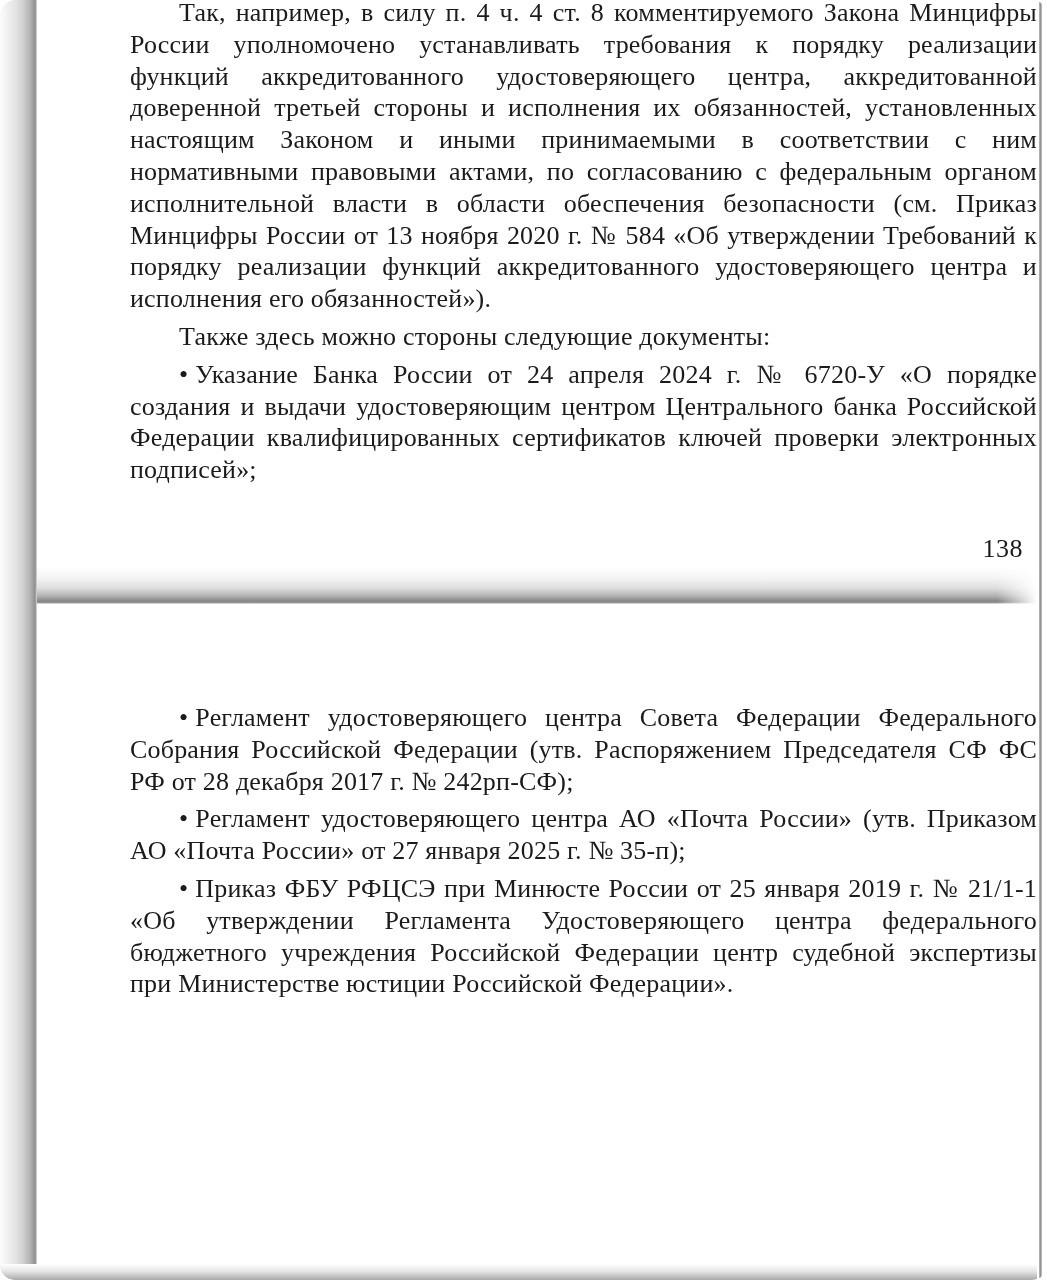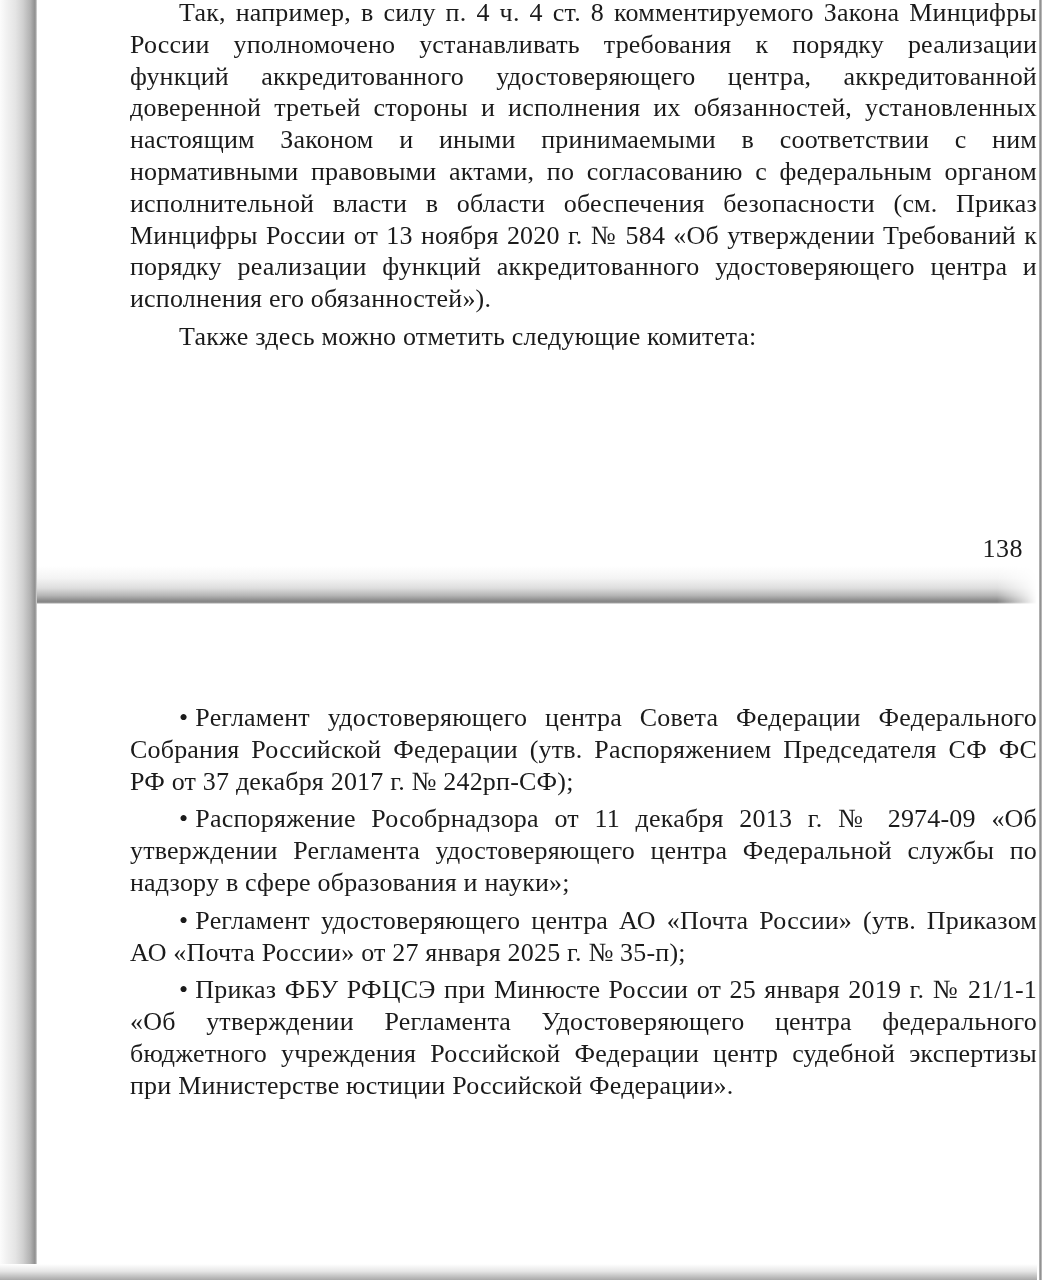--- a/index.html
+++ b/index.html
@@ -3,20 +3,21 @@
 <meta charset="utf-8">
 <style>
   html, body { margin: 0; padding: 0; background: #ffffff; }
   .viewport {
     position: relative;
     width: 1047px;
     height: 1280px;
     background: #ffffff;
     overflow: hidden;
     font-family: "Liberation Serif", "DejaVu Serif", serif;
+    border-radius: 15px;
   }
   
   .spine-band {
     position: absolute;
     left: 0; top: 0;
     width: 37px; height: 1280px;
     background: linear-gradient(90deg,
       #fcfcfc 0%, #f1f1f1 18%, #e4e4e4 42%,
       #d0d0d0 62%, #b2b2b2 82%, #8f8f8f 95%, #dedede 100%);
   }
@@ -82,31 +83,31 @@
 <body>
 
 <div class="viewport">
 
   <div class="spine-band"></div>
   <div class="right-edge"></div>
 
   <div>
     <div class="text-col col-top">
       <p class="para">Так, например, в силу п. 4 ч. 4 ст. 8 комментируемого Закона Минцифры России уполномочено устанавливать требования к порядку реализации функций аккредитованного удостоверяющего центра, аккредитованной доверенной третьей стороны и исполнения их обязанностей, установленных настоящим Законом и иными принимаемыми в соответствии с ним нормативными правовыми актами, по согласованию с федеральным органом исполнительной власти в области обеспечения безопасности (см. Приказ Минцифры России от 13 ноября 2020 г. № 584 «Об утверждении Требований к порядку реализации функций аккредитованного удостоверяющего центра и исполнения его обязанностей»).</p>
-      <p class="para">Также здесь можно отметить следующие комитета:</p>
+      <p class="para">Также здесь можно стороны следующие документы:</p>
+      <p class="para"><span class="bullet-glyph">•</span><span>Указание Банка России от 24 апреля 2024 г. № 6720-У «О порядке создания и выдачи удостоверяющим центром Центрального банка Российской Федерации квалифицированных сертификатов ключей проверки электронных подписей»;</span></p>
     </div>
     <div class="page-number">138</div>
   </div>
 
   <div class="page-break"></div>
 
   <div>
     <div class="text-col col-bottom">
-      <p class="para"><span class="bullet-glyph">•</span><span>Регламент удостоверяющего центра Совета Федерации Федерального Собрания Российской Федерации (утв. Распоряжением Председателя СФ ФС РФ от 37 декабря 2017 г. № 242рп-СФ);</span></p>
-      <p class="para"><span class="bullet-glyph">•</span><span>Распоряжение Рособрнадзора от 11 декабря 2013 г. № 2974-09 «Об утверждении Регламента удостоверяющего центра Федеральной службы по надзору в сфере образования и науки»;</span></p>
+      <p class="para"><span class="bullet-glyph">•</span><span>Регламент удостоверяющего центра Совета Федерации Федерального Собрания Российской Федерации (утв. Распоряжением Председателя СФ ФС РФ от 28 декабря 2017 г. № 242рп-СФ);</span></p>
       <p class="para"><span class="bullet-glyph">•</span><span>Регламент удостоверяющего центра АО «Почта России» (утв. Приказом АО «Почта России» от 27 января 2025 г. № 35-п);</span></p>
       <p class="para"><span class="bullet-glyph">•</span><span>Приказ ФБУ РФЦСЭ при Минюсте России от 25 января 2019 г. № 21/1-1 «Об утверждении Регламента Удостоверяющего центра федерального бюджетного учреждения Российской Федерации центр судебной экспертизы при Министерстве юстиции Российской Федерации».</span></p>
     </div>
   </div>
 
   <div class="bottom-shadow"></div>
 
 </div>
 
 </body></html>

